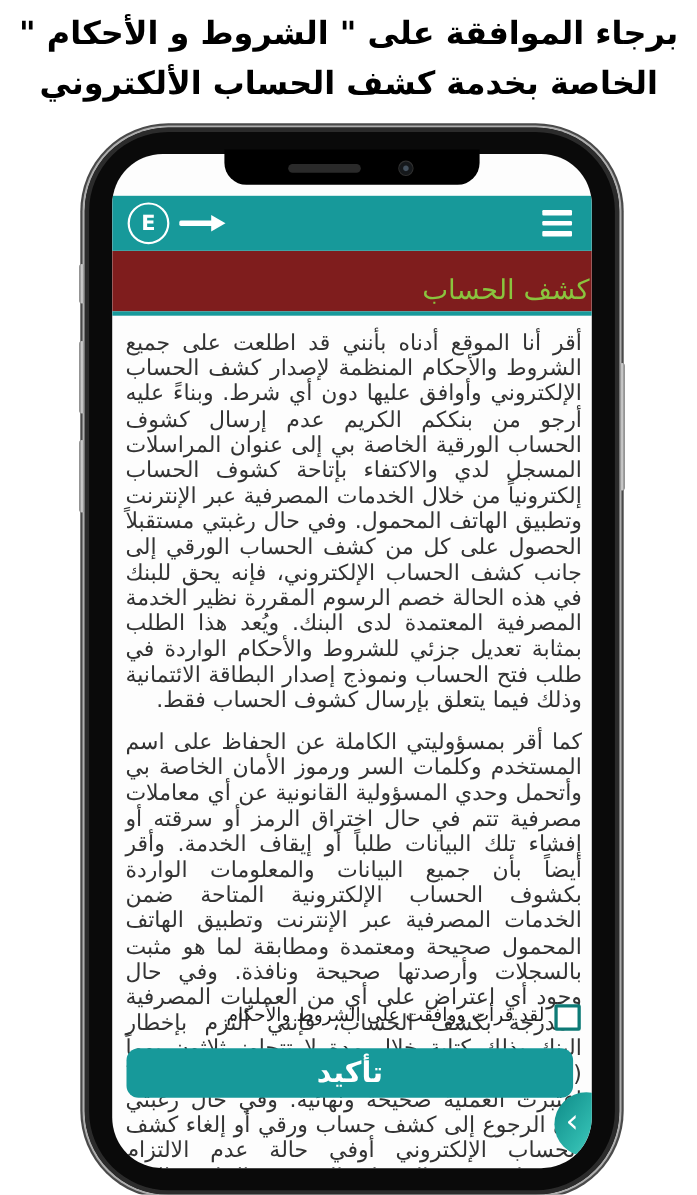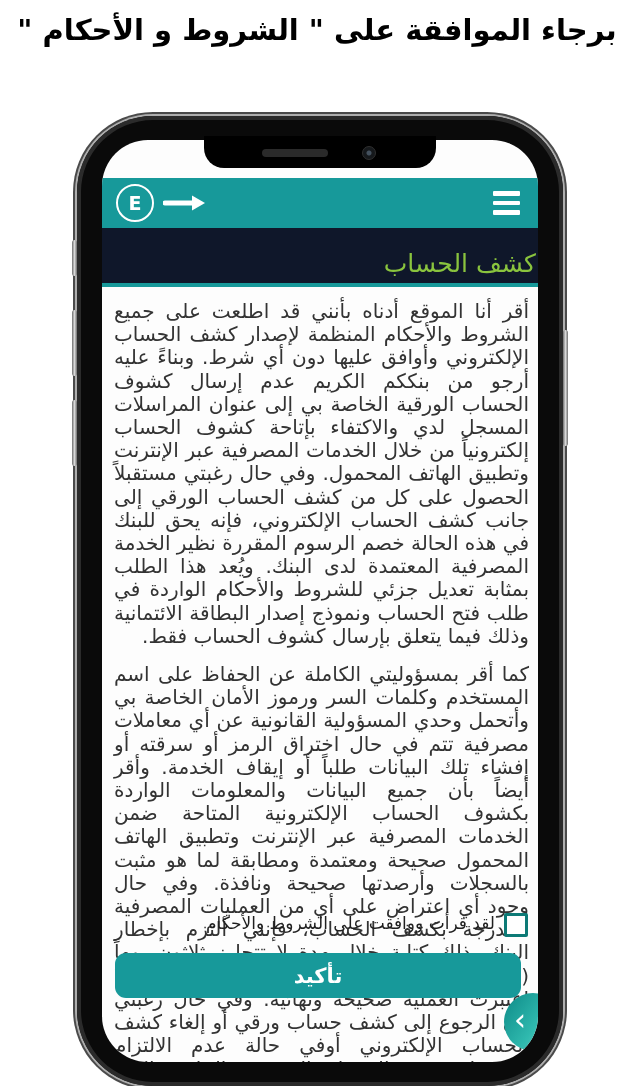--- a/index.html
+++ b/index.html
@@ -48,21 +48,21 @@
   .logo-circle{
     width:34px;height:34px;border:2.5px solid #fff;border-radius:50%;
     color:#fff;font-weight:bold;font-size:19px;display:flex;align-items:center;justify-content:center;flex:0 0 auto;
   }
   .arrow-svg{margin-left:9px;display:block;}
   .hamburger{margin-left:auto;margin-right:4px;display:flex;flex-direction:column;gap:5px;cursor:pointer;}
   .hamburger .bar{width:27px;height:4.5px;background:#fff;border-radius:1px;}
 
   
   .title-row{
-    position:absolute;top:88px;left:0;right:0;height:55px;background:#0f172a;
+    position:absolute;top:88px;left:0;right:0;height:55px;background:#7f1d1d;
     display:flex;align-items:flex-end;justify-content:flex-start;direction:rtl;
     padding:0 2px 7px 0;box-sizing:border-box;
   }
   .screen-title{color:#8ac43e;font-size:25px;line-height:1;}
   .title-divider{position:absolute;top:143px;left:0;right:0;height:4px;background:#17999a;}
 
   
   .terms-text{
     position:absolute;top:160px;left:12px;right:9px;direction:rtl;
     text-align:justify;font-size:20px;line-height:23.2px;color:#333;
@@ -77,39 +77,40 @@
   .checkbox{
     width:18px;height:18px;border:3px solid #0d7a76;background:#fff;border-radius:2px;
     flex:0 0 auto;cursor:pointer;
   }
   .agree-label{font-size:17px;color:#1f1f1f;}
 
   
   .confirm-btn{
     position:absolute;top:813px;left:13px;width:406px;height:45px;
     background:#17999a;border:none;border-radius:11px;color:#fff;
-    font-size:21px;font-weight:600;font-family:"DejaVu Sans",sans-serif;cursor:pointer;
+    font-size:26px;font-weight:600;font-family:"DejaVu Sans",sans-serif;cursor:pointer;
   }
 
   
   .fab{
     position:absolute;top:853px;left:402px;width:58px;height:58px;border-radius:50%;
     background:linear-gradient(125deg,#13928e 10%,#2fb9ae 55%,#7adcce 100%);
     display:flex;align-items:center;justify-content:flex-start;padding-left:10px;
     box-sizing:border-box;cursor:pointer;
   }
   .fab .chev{color:#fff;font-size:30px;line-height:1;transform:translateY(-2px);}
 </style>
 </head>
 <body>
 
 <div class="canvas">
 
   <div class="page-heading">
     <div>برجاء الموافقة على " الشروط و الأحكام "</div>
+    <div>الخاصة بخدمة كشف الحساب الألكتروني</div>
   </div>
 
   <div class="phone">
     <div class="side-btn mute"></div>
     <div class="side-btn volup"></div>
     <div class="side-btn voldown"></div>
     <div class="side-btn power"></div>
 
     <div class="screen">
 

